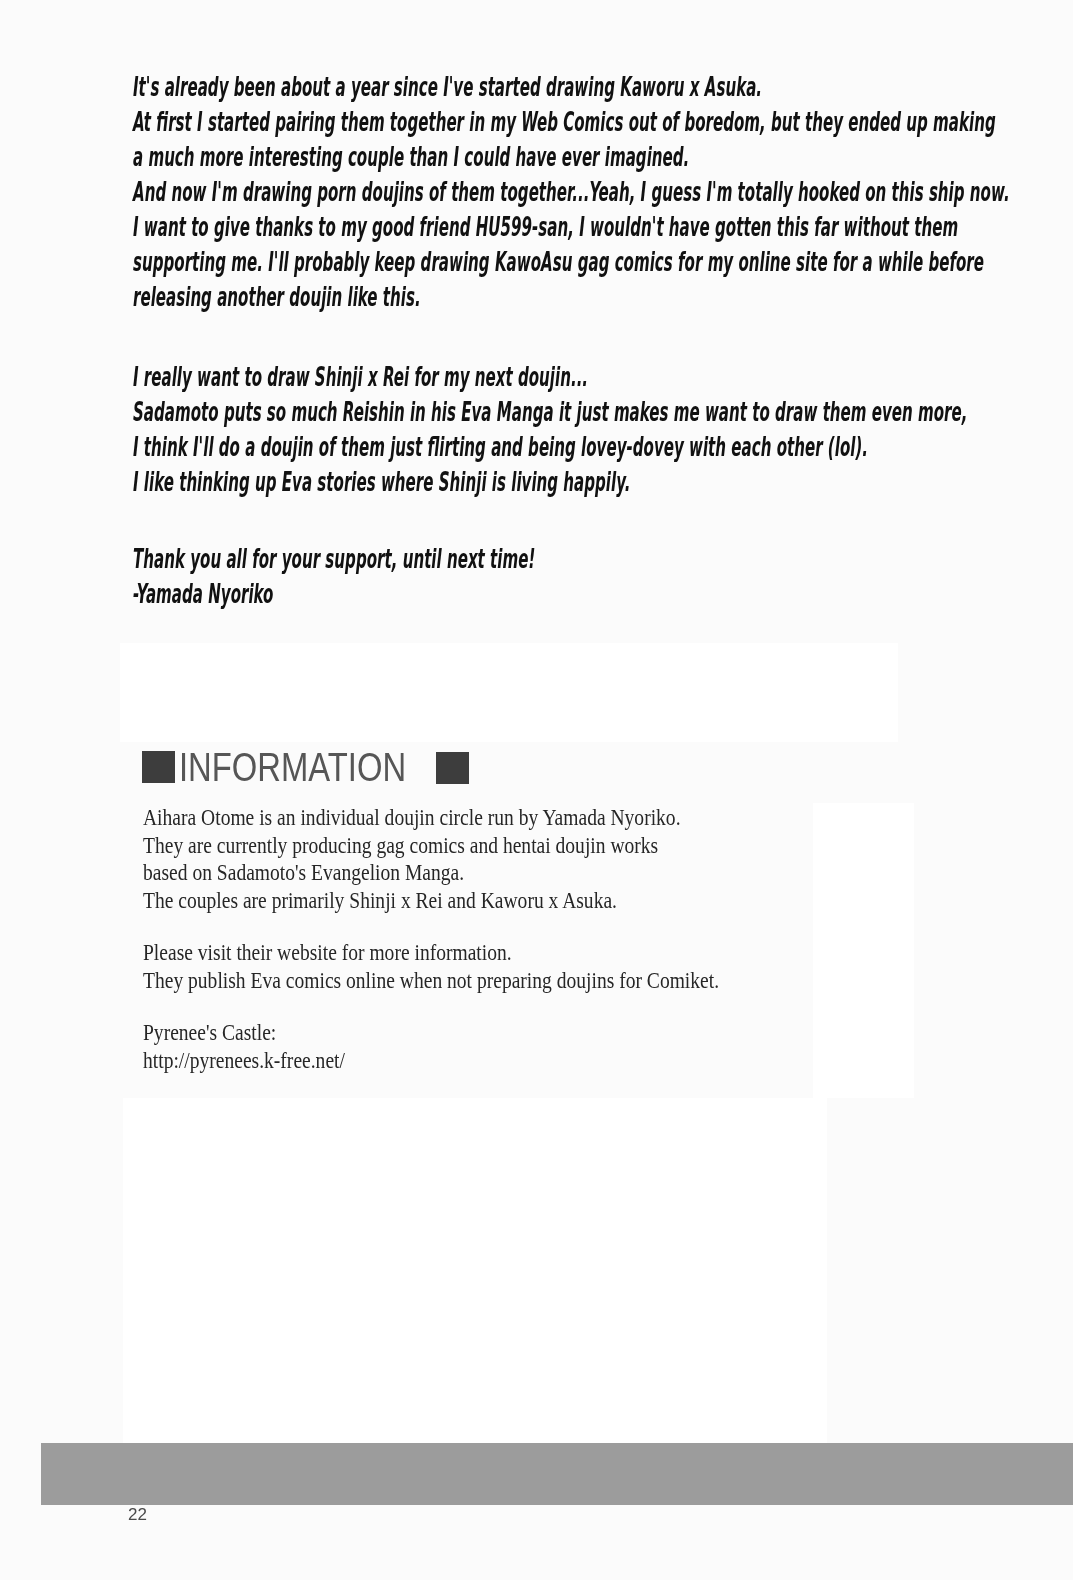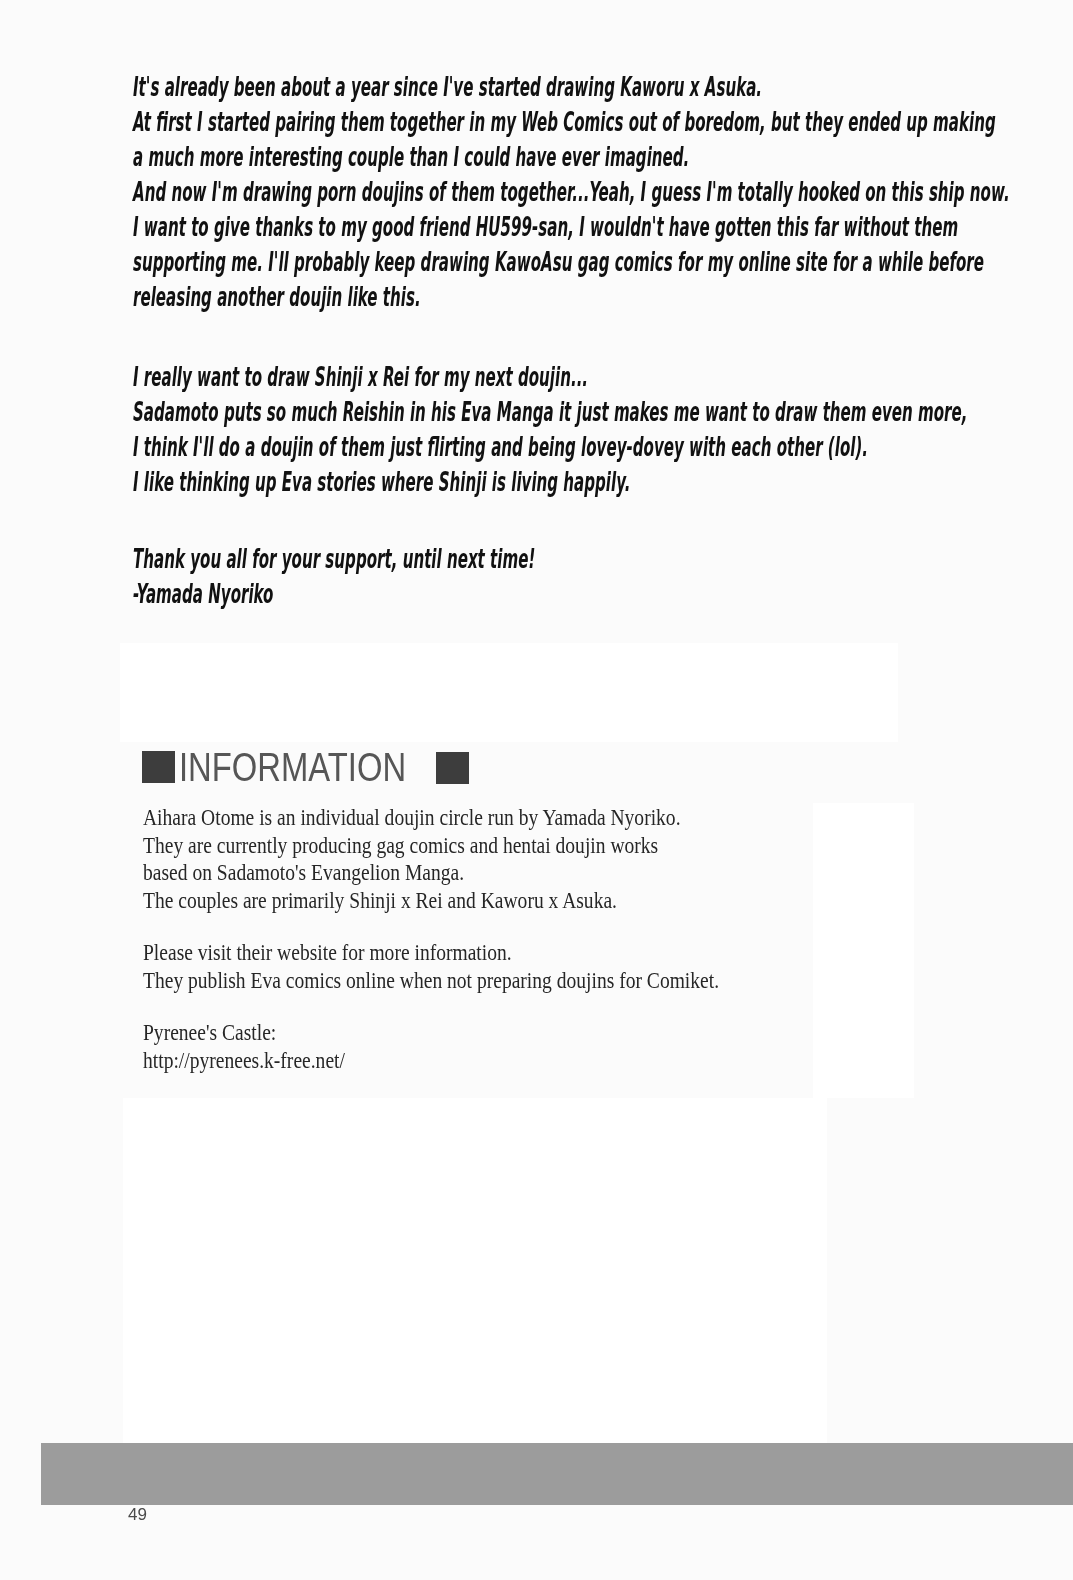--- a/index.html
+++ b/index.html
@@ -130,15 +130,15 @@
 The couples are primarily Shinji x Rei and Kaworu x Asuka.</p>
 
   <p class="serif i2">Please visit their website for more information.
 They publish Eva comics online when not preparing doujins for Comiket.</p>
 
   <p class="serif i3">Pyrenee's Castle:
 http://pyrenees.k-free.net/</p>
 
   <div class="footer-bar"></div>
 
-  <div class="page-number">49</div>
+  <div class="page-number">22</div>
 
 </div>
 
 </body></html>

